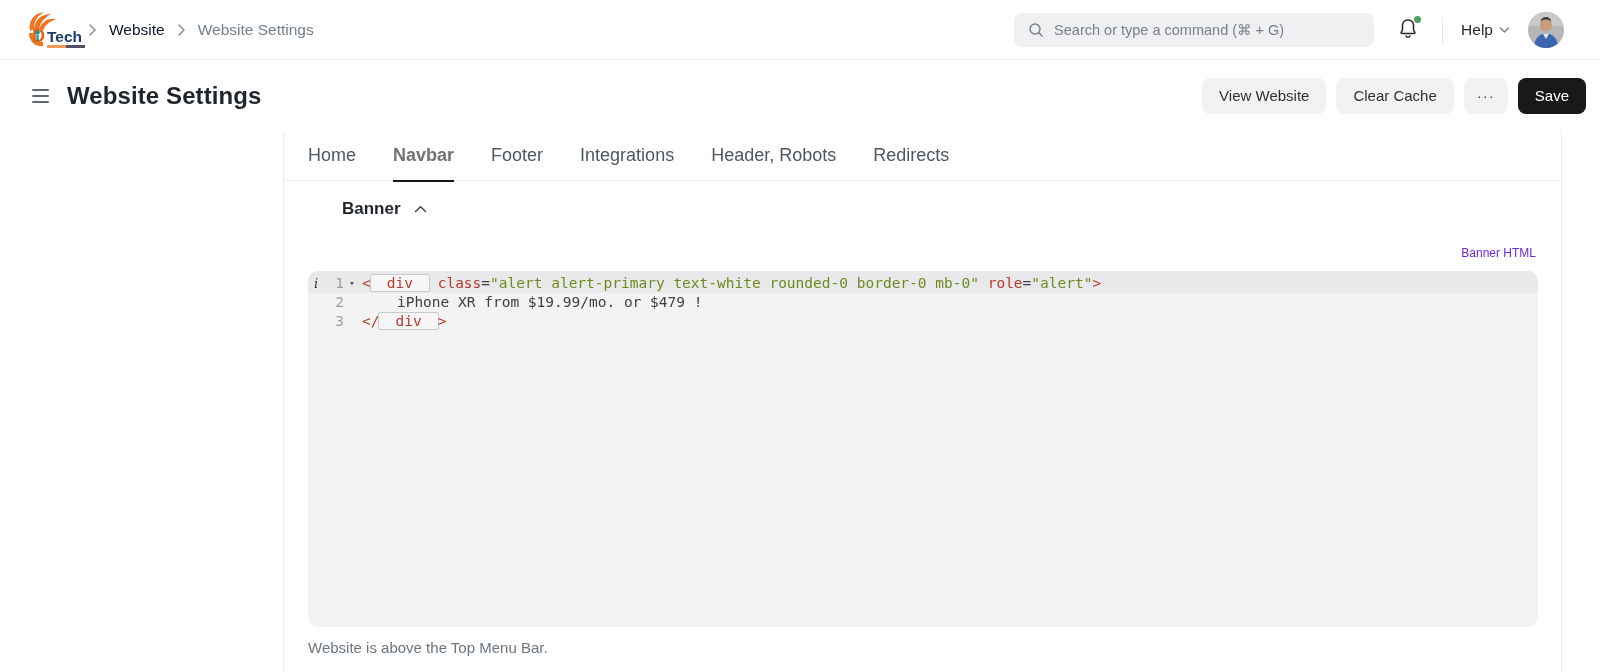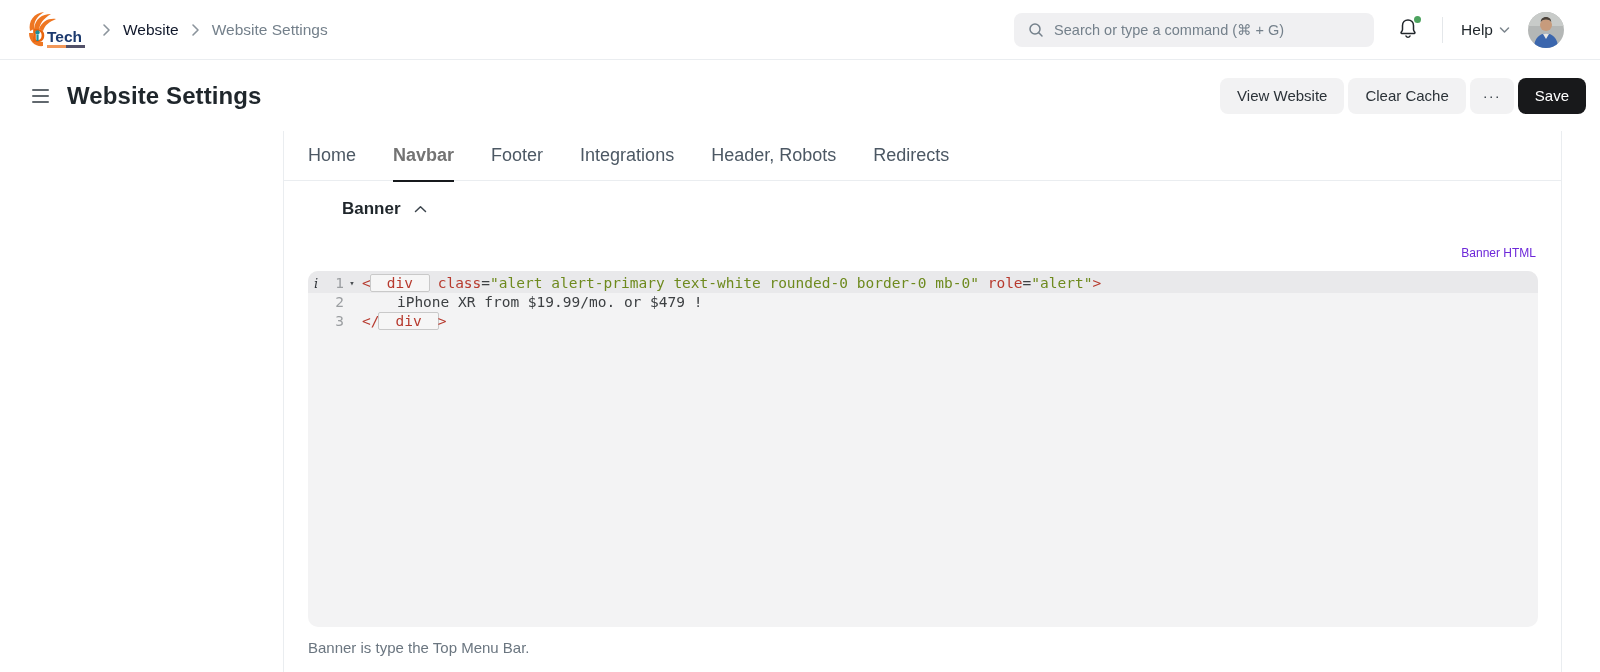--- a/index.html
+++ b/index.html
@@ -2,21 +2,21 @@
 <html style="--c-accent_save: #18191b; --c-button_bg: #f2f2f3; --c-border: #eaedf0; --c-editor_bg: #f3f3f4; --c-editor_active_line: #e9e9eb; --c-code_red: #b73a2e; --c-code_green: #6e8a1e; --c-code_text: #3d4043; --c-logo_orange: #ee7622; --c-logo_navy: #1c3a6e; --c-notification_dot: #4da35f;"><head>
 <meta charset="utf-8">
 <style>
   * { margin:0; padding:0; box-sizing:border-box; }
   html,body { width:1600px; height:672px; background:#fff; overflow:hidden;
     font-family:"Liberation Sans", sans-serif; color:#1f262b; }
 
   
   .navbar { height:60px; display:flex; align-items:center; justify-content:space-between;
     padding:0 36px 0 24px; border-bottom:1px solid var(--c-border,#eaedf0); background:#fff; }
-  .nav-left { display:flex; align-items:center; gap:14px; }
+  .nav-left { display:flex; align-items:center; }
   .logo { display:flex; align-items:center; cursor:pointer; }
   .crumbs { display:flex; align-items:center; gap:12px; font-size:15.5px; }
   .crumb-sep svg { display:block; }
   .crumb-current { color:#74808b; }
   .crumb-link { color:#0f172a; font-weight:500; cursor:pointer; }
 
   .nav-right { display:flex; align-items:center; gap:18px; }
   .search-pill { width:360px; height:34px; background:#f0f0f2; border-radius:8px;
     display:flex; align-items:center; gap:10px; padding:0 14px; color:#74808b;
     font-size:14.5px; cursor:text; }
@@ -30,21 +30,21 @@
   .help { display:flex; align-items:center; gap:6px; font-size:15.5px; cursor:pointer; }
   .avatar { width:36px; height:36px; border-radius:50%; overflow:hidden; cursor:pointer; flex:none; }
 
   
   .page-head { height:71px; display:flex; align-items:center; justify-content:space-between;
     padding:0 14px 0 30px; }
   .ph-left { display:flex; align-items:center; gap:16px; }
   .burger { display:flex; flex-direction:column; gap:4px; padding:4px 2px; cursor:pointer; }
   .burger span { display:block; width:17px; height:2px; border-radius:2px; background:#61686e; }
   .page-title { font-size:24px; font-weight:700; letter-spacing:.1px; }
-  .ph-actions { display:flex; align-items:flex-end; gap:4px; }
+  .ph-actions { display:flex; align-items:flex-end; gap:10px; }
   .btn { height:36px; border:none; border-radius:8px; background:var(--c-button_bg,#f2f2f3);
     color:#2b3238; font-size:15px; padding:0 17px; font-family:inherit; cursor:pointer; }
   .btn-icon { padding:0 13px; font-size:15px; letter-spacing:1px; color:#3c444a; }
   .btn-primary { background:var(--c-accent_save,#18191b); color:#fff; }
 
   
   .panel { margin-left:283px; width:1279px; height:541px;
     border-left:1px solid var(--c-border,#eaedf0); border-right:1px solid var(--c-border,#eaedf0); }
   .tabs { height:50px; display:flex; align-items:center; gap:37px; padding:0 24px;
     border-bottom:1px solid var(--c-border,#eaedf0); font-size:18px; color:#4c5864; }
@@ -201,15 +201,15 @@
     <div class="field-label">Banner HTML</div>
 
     <div class="editor">
       <div>
           <div class="code-line active"><span class="gutter"><span class="annot">i</span><span class="lnum">1</span><span class="fold">▾</span></span><span class="code"><span class="tk-tag">&lt;</span><span class="tk-tagname">div</span><span class="tk-plain"> </span><span class="tk-attr">class</span><span class="tk-eq">=</span><span class="tk-str">"alert alert-primary text-white rounded-0 border-0 mb-0"</span><span class="tk-plain"> </span><span class="tk-attr">role</span><span class="tk-eq">=</span><span class="tk-str">"alert"</span><span class="tk-tag">&gt;</span></span></div>
           <div class="code-line"><span class="gutter"><span class="annot"></span><span class="lnum">2</span><span class="fold"></span></span><span class="code"><span class="tk-plain">    iPhone XR from $19.99/mo. or $479 !</span></span></div>
           <div class="code-line"><span class="gutter"><span class="annot"></span><span class="lnum">3</span><span class="fold"></span></span><span class="code"><span class="tk-tag">&lt;/</span><span class="tk-tagname">div</span><span class="tk-tag">&gt;</span></span></div>
         </div>
     </div>
 
-    <div class="field-desc">Banner is type the Top Menu Bar.</div>
+    <div class="field-desc">Website is above the Top Menu Bar.</div>
   </section>
 </main>
 
 </body></html>

